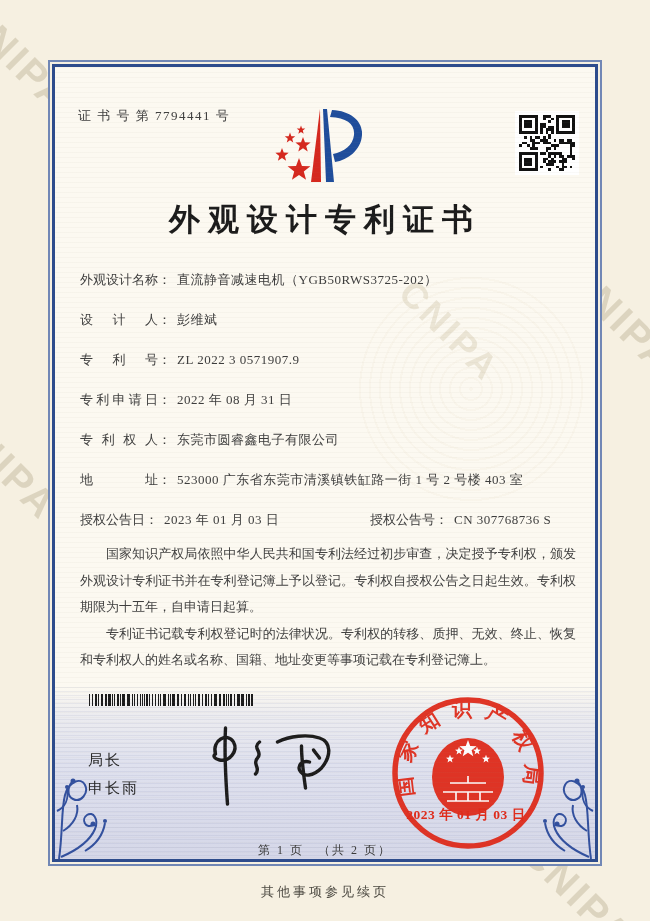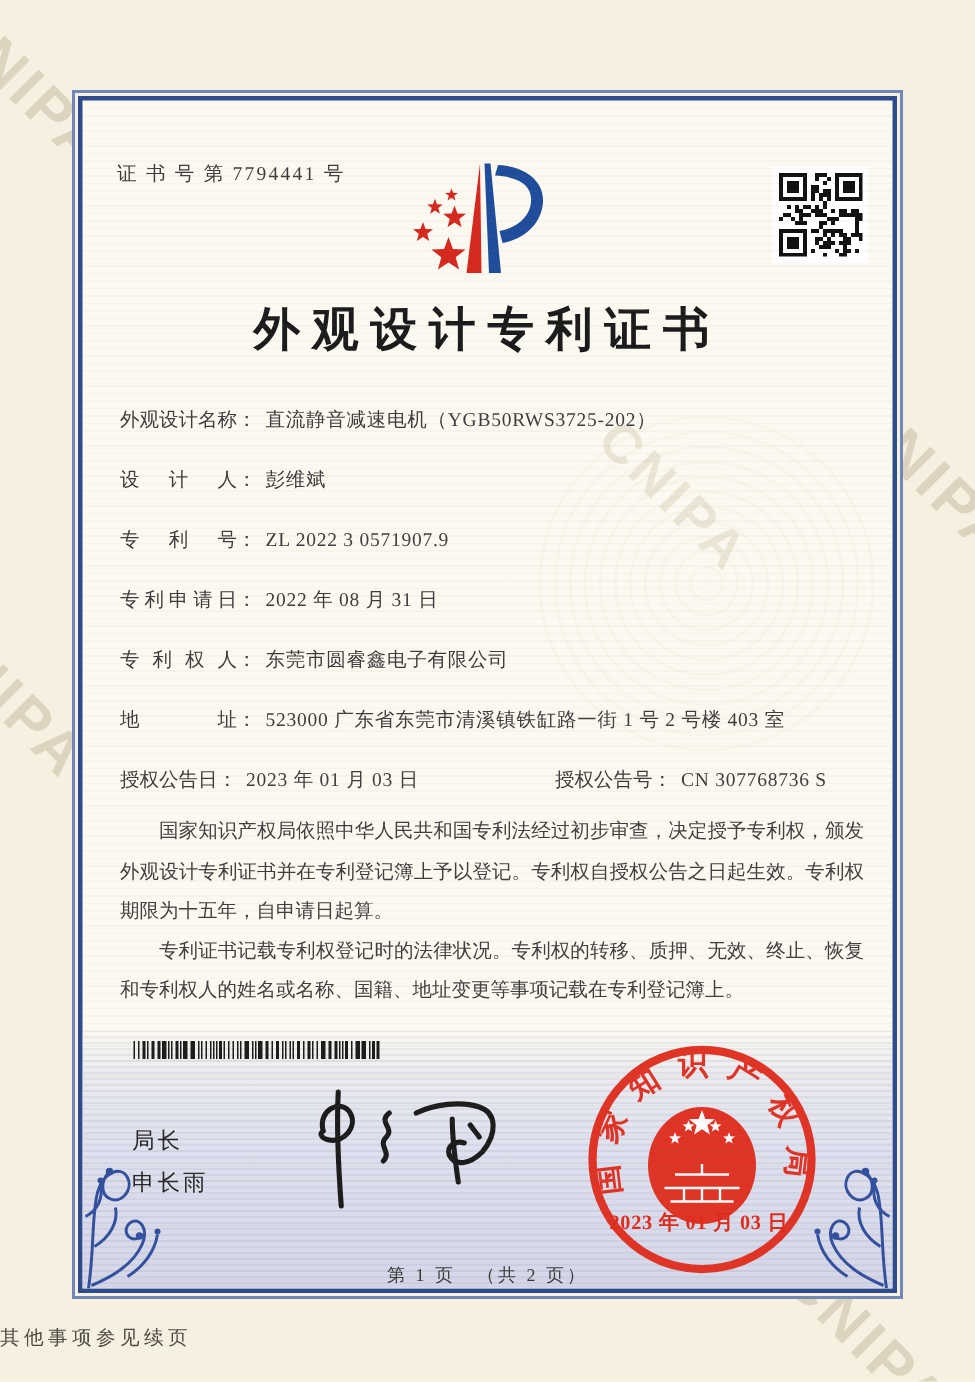--- a/index.html
+++ b/index.html
@@ -70,21 +70,21 @@
     position:absolute;left:33px;font-family:"Liberation Sans","DejaVu Sans",sans-serif;
     font-size:15px;letter-spacing:2px;color:#262626;
   }
   .sig{position:absolute;left:135px;top:645px;width:158px;height:95px;}
   .seal{position:absolute;left:333px;top:626px;width:160px;height:160px;opacity:.95;}
   .sealdate{
     position:absolute;left:326px;top:739px;width:170px;text-align:center;
     font-size:13.5px;font-weight:700;color:#df2b1b;letter-spacing:0.5px;white-space:nowrap;
   }
   .pageno{position:absolute;left:0;top:775px;width:100%;text-align:center;font-size:12px;letter-spacing:2px;color:#3a3a3a;}
-  .footnote{position:absolute;left:0;top:883px;width:100%;text-align:left;font-size:13px;letter-spacing:3px;color:#4d4a42;}
+  .footnote{position:absolute;left:0;top:883px;width:100%;text-align:center;font-size:13px;letter-spacing:3px;color:#4d4a42;}
 </style>
 </head>
 <body>
 
 <div class="wm" style="left:-16px;top:-6px;">CNIPA</div>
 <div class="wm" style="left:588px;top:255px;">CNIPA</div>
 <div class="wm" style="left:-30px;top:400px;">CNIPA</div>
 <div class="wm" style="left:545px;top:830px;">CNIPA</div>
 
 <div class="frame">

